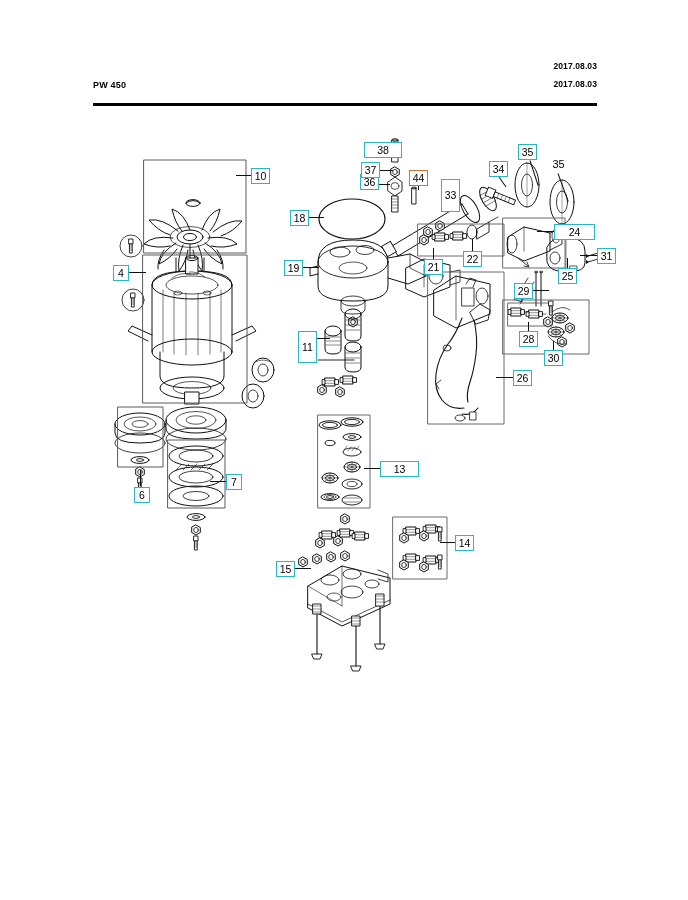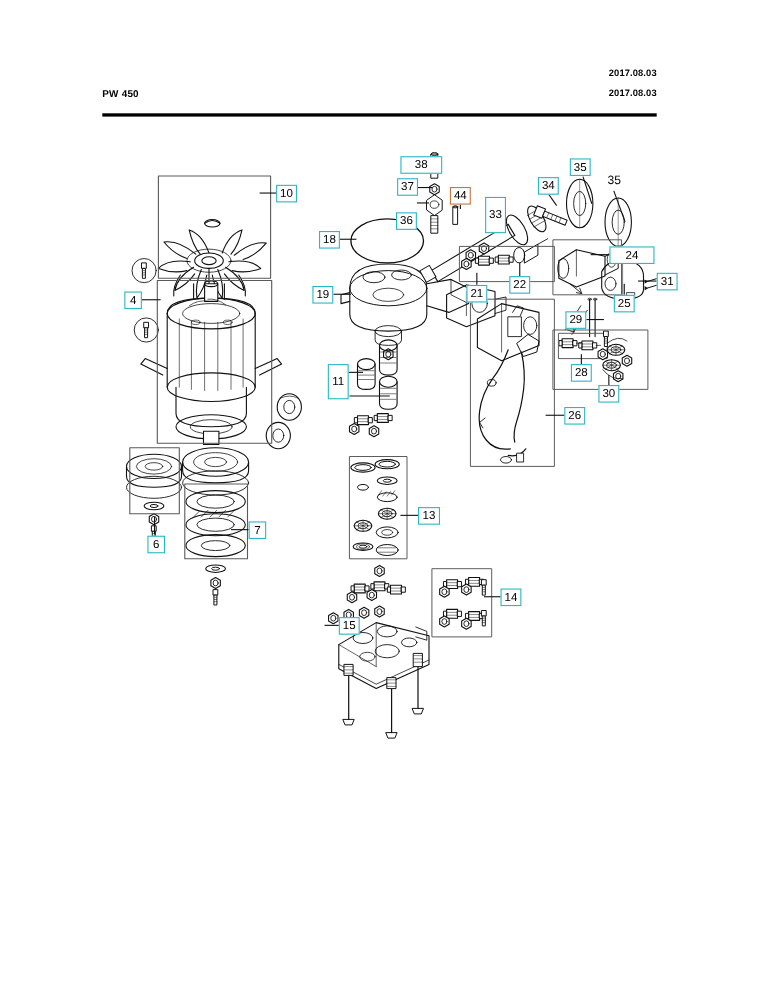--- a/index.html
+++ b/index.html
@@ -505,37 +505,37 @@
     <div class="lead h" style="left:380px;top:170px;width:13px;"></div>
     <div class="lead h" style="left:383px;top:150px;width:12px;"></div>
   </div>
 
   <div>
     <div class="callout" style="left:251px;top:168px;width:19px;height:16px;">10</div>
     <div class="callout" style="left:113px;top:265px;width:16px;height:16px;">4</div>
     <div class="callout" style="left:134px;top:487px;width:16px;height:16px;">6</div>
     <div class="callout" style="left:226px;top:474px;width:16px;height:16px;">7</div>
     <div class="callout" style="left:298px;top:331px;width:19px;height:32px;">11</div>
-    <div class="callout" style="left:380px;top:461px;width:20px;height:16px;">13</div>
+    <div class="callout" style="left:380px;top:461px;width:39px;height:16px;">13</div>
     <div class="callout" style="left:455px;top:535px;width:19px;height:16px;">14</div>
-    <div class="callout" style="left:276px;top:561px;width:19px;height:16px;margin-left:32px;">15</div>
+    <div class="callout" style="left:276px;top:561px;width:19px;height:16px;">15</div>
     <div class="callout" style="left:290px;top:210px;width:19px;height:16px;">18</div>
     <div class="callout" style="left:284px;top:260px;width:19px;height:16px;">19</div>
     <div class="callout" style="left:424px;top:259px;width:19px;height:16px;">21</div>
     <div class="callout" style="left:463px;top:251px;width:19px;height:16px;">22</div>
     <div class="callout" style="left:554px;top:224px;width:41px;height:16px;">24</div>
     <div class="callout" style="left:558px;top:268px;width:19px;height:16px;">25</div>
     <div class="callout" style="left:513px;top:370px;width:19px;height:16px;">26</div>
     <div class="callout" style="left:519px;top:331px;width:19px;height:16px;">28</div>
     <div class="callout" style="left:514px;top:283px;width:19px;height:16px;">29</div>
     <div class="callout" style="left:544px;top:350px;width:19px;height:16px;">30</div>
     <div class="callout" style="left:597px;top:248px;width:19px;height:16px;">31</div>
     <div class="callout orange" style="left:409px;top:170px;width:19px;height:16px;">44</div>
     <div class="callout" style="left:441px;top:179px;width:19px;height:33px;">33</div>
     <div class="callout" style="left:489px;top:161px;width:19px;height:16px;">34</div>
     <div class="callout" style="left:518px;top:144px;width:19px;height:16px;">35</div>
     <div class="callout plain" style="left:549px;top:157px;width:19px;height:15px;">35</div>
-    <div class="callout" style="left:360px;top:193px;width:19px;height:16px;">36</div>
+    <div class="callout" style="left:360px;top:174px;width:19px;height:16px;">36</div>
     <div class="callout" style="left:361px;top:162px;width:19px;height:16px;">37</div>
     <div class="callout" style="left:364px;top:142px;width:38px;height:16px;">38</div>
   </div>
 
 </div>
 
 </body></html>

